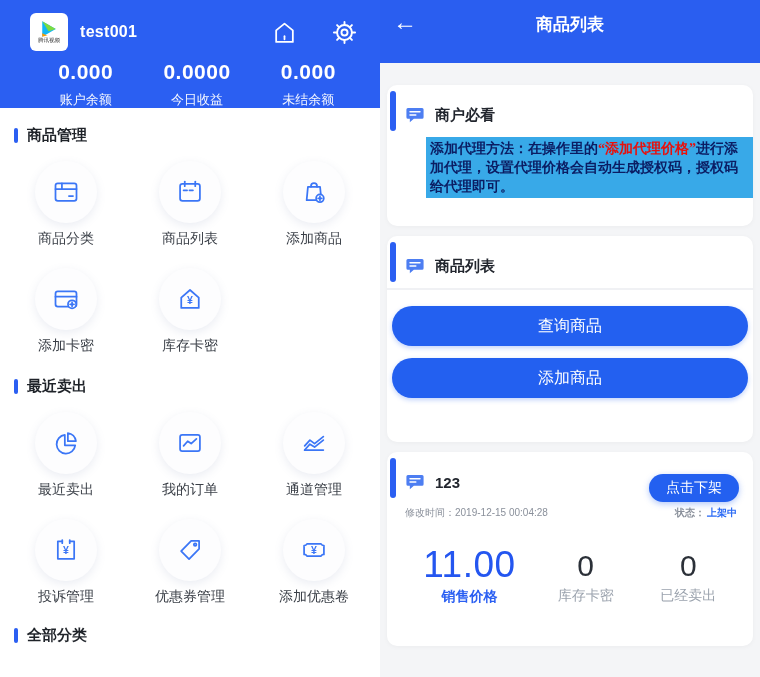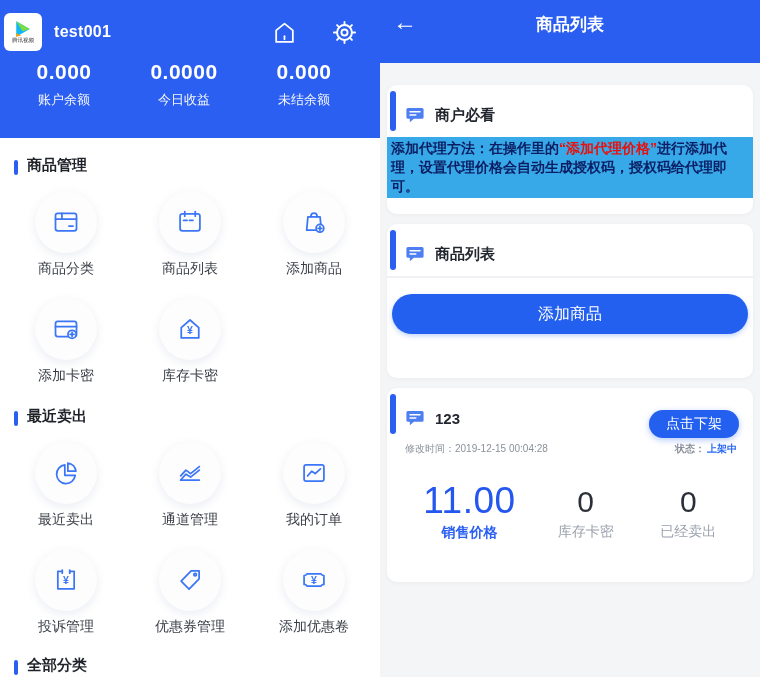--- a/index.html
+++ b/index.html
@@ -1,35 +1,35 @@
 <!DOCTYPE html>
 <html><head>
 <meta charset="utf-8">
 <style>
   * { margin:0; padding:0; box-sizing:border-box; }
   html,body { width:760px; height:677px; overflow:hidden; }
   body { font-family:"Liberation Sans","DejaVu Sans",sans-serif; background:#f4f5f7; display:flex; }
 
   
   .left-panel { width:380px; height:677px; background:#ffffff; overflow:hidden; flex:none; }
-  .left-header { background:#2b5ff2; height:138px; padding:10px 16px 0 4px; color:#fff; }
+  .left-header { background:#2b5ff2; height:108px; padding:10px 16px 0 30px; color:#fff; }
   .lh-row1 { display:flex; align-items:center; height:44px; }
   .logo-box { width:38px; height:38px; background:#fff; border-radius:6px; display:flex; flex-direction:column; align-items:center; justify-content:center; overflow:hidden; }
   .logo-box svg { display:block; }
   .logo-caption { font-size:10px; transform:scale(.55); color:#333; line-height:8px; white-space:nowrap; margin-top:-2px; }
   .user-name { font-size:16px; font-weight:bold; margin-left:12px; letter-spacing:.3px; }
   .lh-icons { margin-left:auto; display:flex; align-items:center; gap:34px; padding-right:6px; }
   .lh-icons svg { display:block; }
   .stats-row { display:flex; margin-top:6px;align-items:center; }
   .stat { flex:1; text-align:center; }
   .stat-value { font-size:21px; font-weight:bold; letter-spacing:.5px; }
   .stat-label { font-size:13px; margin-top:7px; opacity:.95; }
 
   .left-content { padding-top:18px; }
-  .section-title { display:flex; align-items:flex-end; gap:9px; margin:0 0 0 14px; }
+  .section-title { display:flex; align-items:center; gap:9px; margin:0 0 0 14px; }
   .section-bar { width:4px; height:15px; border-radius:2px; background:#2b5ff2; }
   .section-text { font-size:15px; font-weight:bold; color:#1f2329; }
   .menu-grid { display:grid; grid-template-columns:repeat(3,1fr); justify-items:center; row-gap:20px; margin:16px 4px 0; }
   .menu-cell { display:flex; flex-direction:column; align-items:center; cursor:pointer; }
   .icon-circle { width:62px; height:62px; border-radius:50%; background:#fdfdfe; box-shadow:0 3px 10px rgba(110,130,170,.14); display:flex; align-items:center; justify-content:center; }
   .icon-circle svg { stroke:#3b76f6; fill:none; stroke-width:1.5; stroke-linecap:round; stroke-linejoin:round; }
   .cell-label { margin-top:7px; font-size:14px; color:#3a3f47;font-family:Liberation Serif, serif; }
   .mt22 { margin-top:22px; }
   .mt20 { margin-top:20px; }
 
@@ -39,22 +39,22 @@
   .back-arrow { position:absolute; left:13px; top:8px; color:#fff; font-size:24px; font-weight:bold; cursor:pointer; line-height:28px; }
   .rh-title { color:#fff; font-size:17px; font-weight:bold; margin-top:13px; }
   .right-scroll { padding:0 7px; }
 
   .card { background:#fff; border-radius:10px; position:relative; box-shadow:0 1px 5px rgba(0,0,0,.04); overflow:hidden; }
   .accent-bar { position:absolute; left:3px; top:6px; width:6px; height:40px; border-radius:3px; background:#2b5ff2; }
   .card-title-row { display:flex; align-items:center; gap:10px; padding:20px 16px 12px 18px; }
   .card-title { font-size:15px; font-weight:bold; color:#22262e; }
   .chat-icon svg { display:block; }
 
-  .card-notice { margin-top:22px; padding-bottom:16px; }
-  .notice-highlight { background:#38a9e8; padding:2px 4px; font-size:14px; font-weight:bold; line-height:19px; color:#0b1d63; }
+  .card-notice { margin-top:22px; padding-bottom:28px;font-family:Liberation Serif, serif; }
+  .notice-highlight { background:#38a9e8; padding:2px 4px; font-size:14px; font-weight:bold; line-height:19px; color:#0b1d63;margin-left:39px; }
   .notice-red { color:#e8100c; }
 
   .card-filter { margin-top:10px; padding-bottom:44px; }
   .category-link { color:#2a6af5; font-size:15px; padding:4px 16px 18px 18px; cursor:pointer; }
   .divider { height:1px; background:#f0f1f4; }
   .name-input { display:block; width:100%; border:none; outline:none; font-size:15px; padding:16px 16px 16px 18px; color:#333; background:transparent; }
   .name-input::placeholder { color:#41454c; opacity:1; }
   .pill-btn { display:block; width:calc(100% - 10px); margin:16px 5px 0; height:40px; border:none; border-radius:20px; background:#2360f0; color:#fff; font-size:16px; font-family:inherit; cursor:pointer; box-shadow:0 2px 5px rgba(35,96,240,.28); }
   .pill-btn + .pill-btn { margin-top:12px; }
 
@@ -194,35 +194,35 @@
           <svg width="28" height="28" viewBox="0 0 24 24">
               <path d="M11 5.1A8 8 0 1 0 19.9 14H11z"></path>
               <path d="M13.6 3.5a8 8 0 0 1 6.9 6.9h-6.9z"></path>
             </svg>
         </div>
         <div class="cell-label">最近卖出</div>
       </div>
       <div class="menu-cell">
         <div class="icon-circle">
           <svg width="28" height="28" viewBox="0 0 24 24">
+              <rect x="3.5" y="5" width="17" height="14" rx="1.8"></rect>
+              <polyline points="6.5,14.5 10,10.5 13,12.5 17.5,8.5"></polyline>
+            </svg>
+        </div>
+        <div class="cell-label">我的订单</div>
+      </div>
+      <div class="menu-cell">
+        <div class="icon-circle">
+          <svg width="28" height="28" viewBox="0 0 24 24">
               <polyline points="4,14.5 8.5,9.5 12.5,12.5 20,6.5"></polyline>
               <polyline points="4,18 8.5,13 12.5,15.5 20,9.5"></polyline>
               <line x1="4" y1="18" x2="20" y2="18"></line>
             </svg>
         </div>
         <div class="cell-label">通道管理</div>
-      </div>
-      <div class="menu-cell">
-        <div class="icon-circle">
-          <svg width="28" height="28" viewBox="0 0 24 24">
-              <rect x="3.5" y="5" width="17" height="14" rx="1.8"></rect>
-              <polyline points="6.5,14.5 10,10.5 13,12.5 17.5,8.5"></polyline>
-            </svg>
-        </div>
-        <div class="cell-label">我的订单</div>
       </div>
       <div class="menu-cell">
         <div class="icon-circle">
           <svg width="28" height="28" viewBox="0 0 24 24">
               <path d="M8.8 4.5H5v15h14v-15h-3.8"></path>
               <line x1="8.8" y1="3.5" x2="8.8" y2="6.2"></line>
               <line x1="15.2" y1="3.5" x2="15.2" y2="6.2"></line>
               <text x="12" y="15" text-anchor="middle" font-size="9" font-weight="bold" fill="#3b76f6" stroke="none">¥</text>
             </svg>
         </div>
@@ -285,20 +285,21 @@
         <span class="chat-icon">
           <svg width="20" height="20" viewBox="0 0 24 24">
               <path fill="#4d7ef2" d="M3.5 3.5h17A1.8 1.8 0 0 1 22.3 5.3v9.4a1.8 1.8 0 0 1-1.8 1.8H10.6l-4.8 4.2v-4.2H3.5a1.8 1.8 0 0 1-1.8-1.8V5.3a1.8 1.8 0 0 1 1.8-1.8z"></path>
               <path d="M6 8h12M6 12h7" stroke="#fff" stroke-width="1.7" stroke-linecap="round"></path>
             </svg>
         </span>
         <span class="card-title">商品列表</span>
       </div>
       <div class="divider"></div>
       <div class="divider"></div>
+      <button class="pill-btn">查询商品</button>
       <button class="pill-btn">添加商品</button>
     </div>
 
     <div class="card card-product">
       <span class="accent-bar"></span>
       <div class="card-title-row">
         <span class="chat-icon">
           <svg width="20" height="20" viewBox="0 0 24 24">
               <path fill="#4d7ef2" d="M3.5 3.5h17A1.8 1.8 0 0 1 22.3 5.3v9.4a1.8 1.8 0 0 1-1.8 1.8H10.6l-4.8 4.2v-4.2H3.5a1.8 1.8 0 0 1-1.8-1.8V5.3a1.8 1.8 0 0 1 1.8-1.8z"></path>
               <path d="M6 8h12M6 12h7" stroke="#fff" stroke-width="1.7" stroke-linecap="round"></path>

